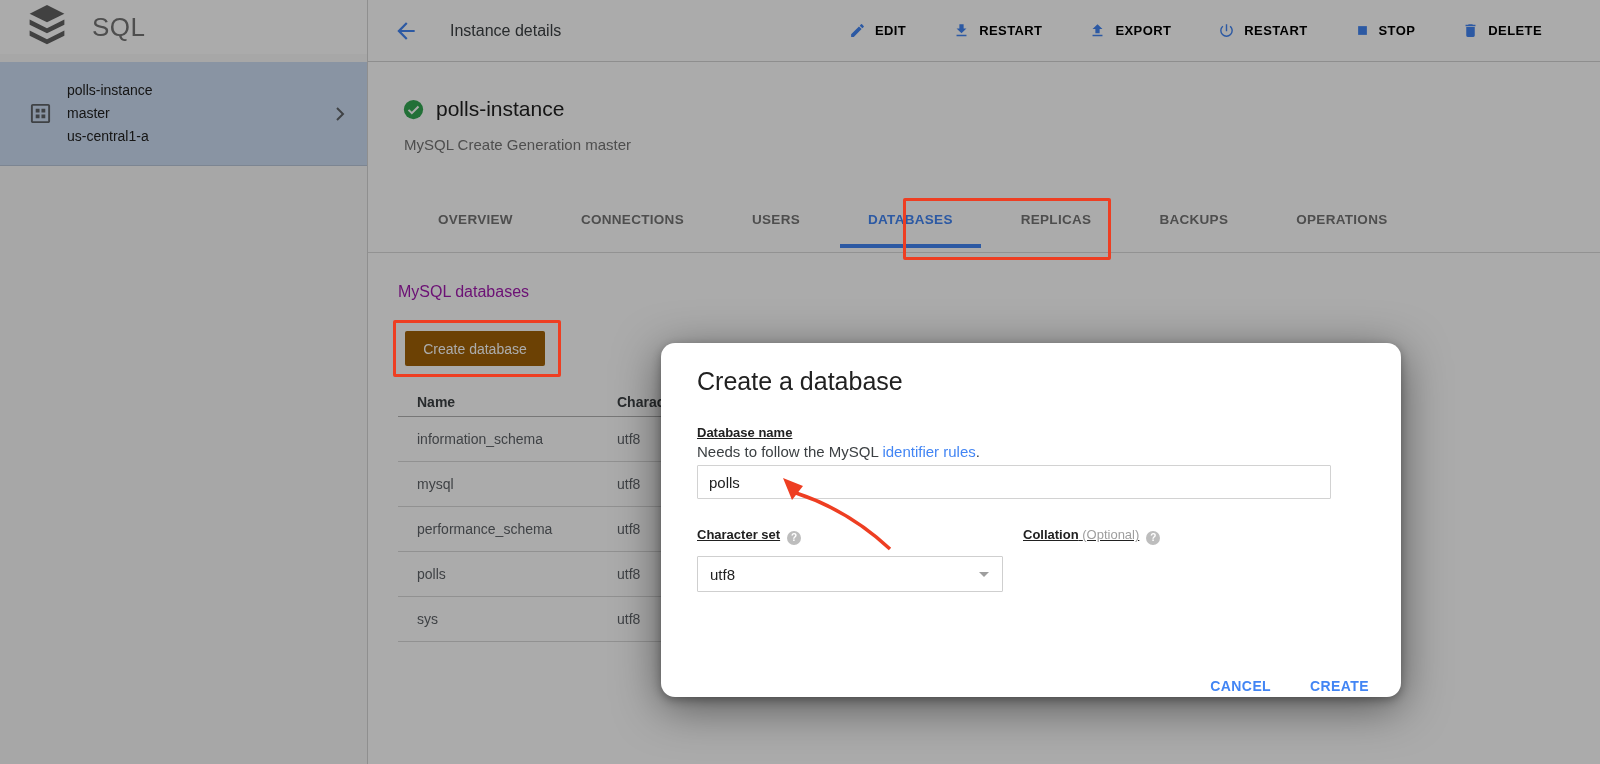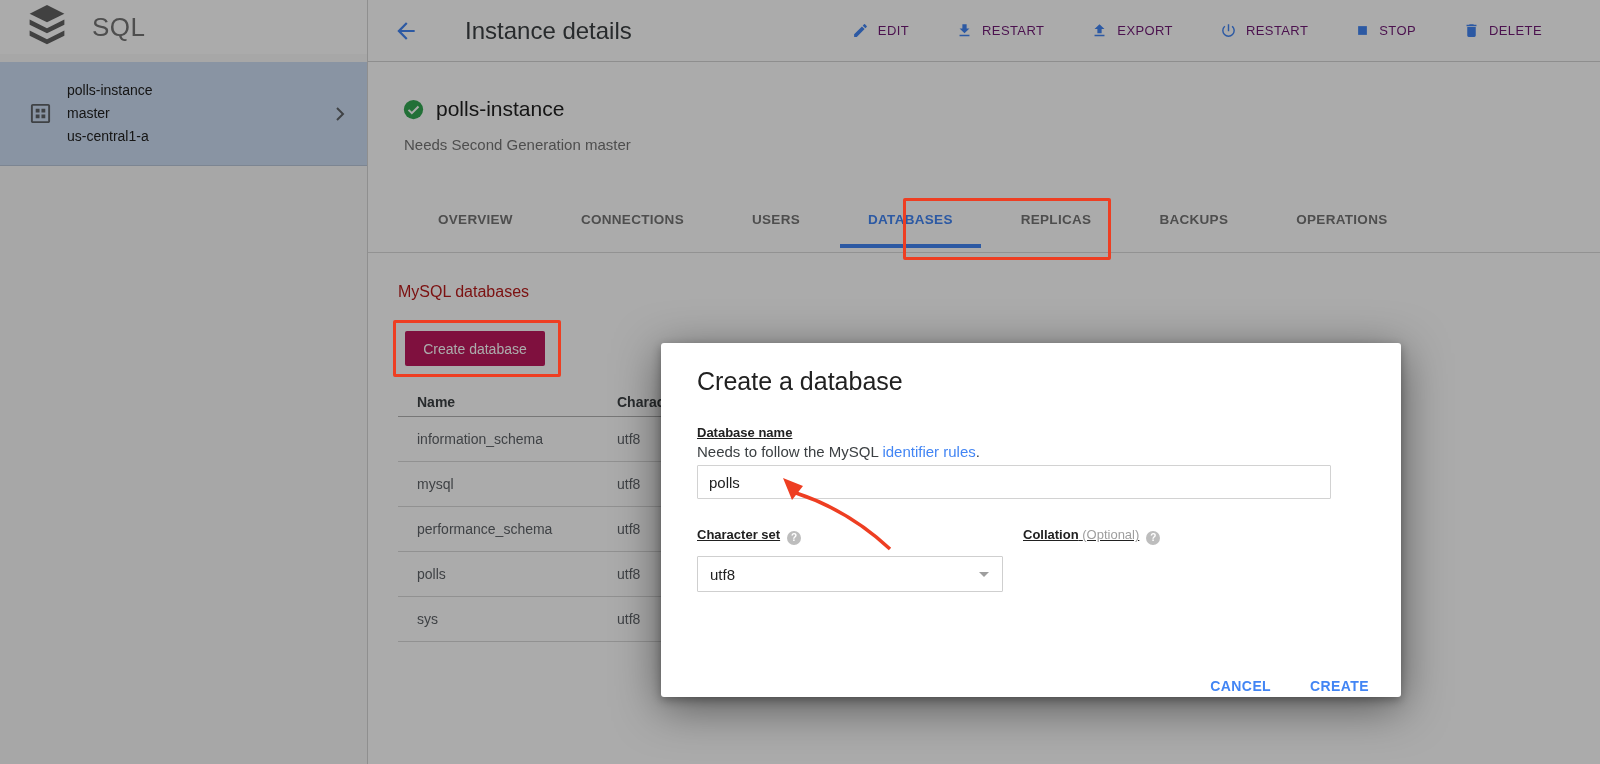--- a/index.html
+++ b/index.html
@@ -15,55 +15,55 @@
   .nav-item{position:absolute;top:62px;left:0;width:367px;height:104px;background:#cdddf3;
     border-bottom:1px solid #b9c7da;display:flex;align-items:center;cursor:pointer;}
   .nav-item .grid-ic{margin-left:29px;width:23px;height:23px;flex:0 0 auto;}
   .nav-lines{margin-left:15px;font-size:14px;line-height:23px;color:#212121;}
   .nav-chevron{position:absolute;right:16px;top:40px;width:24px;height:24px;}
 
   
   .topbar{position:absolute;left:368px;top:0;width:1232px;height:62px;background:#fff;
     border-bottom:1px solid #d4d4d4;display:flex;align-items:center;}
   .back-btn{margin-left:25px;width:26px;height:26px;cursor:pointer;flex:0 0 auto;}
-  .page-title{margin-left:46px;font-size:24px;color:#3c4043;}
+  .page-title{margin-left:31px;font-size:16px;color:#3c4043;}
   .topbar-actions{margin-left:auto;margin-right:58px;display:flex;gap:47px;align-items:center;}
   .action{display:flex;align-items:center;gap:9px;cursor:pointer;}
-  .action .lbl{font-size:13px;font-weight:400;letter-spacing:.4px;color:#701a75;}
+  .action .lbl{font-size:13px;font-weight:700;letter-spacing:.4px;color:#000000;}
   .action svg{display:block;}
 
   
   .main{position:absolute;left:368px;top:62px;width:1232px;height:702px;background:#fff;}
   .check-ic{position:absolute;left:35px;top:37px;width:21px;height:21px;}
   .inst-name{position:absolute;left:68px;top:35px;font-size:21px;color:#212121;}
   .inst-sub{position:absolute;left:36px;top:74px;font-size:15px;color:#757575;}
 
   .tabs{position:absolute;left:42px;top:126px;height:65px;display:flex;gap:12px;}
   .tab{position:relative;height:65px;line-height:63px;padding:0 28px;font-size:13.5px;font-weight:700;
     letter-spacing:.3px;color:#757575;cursor:pointer;white-space:nowrap;}
   .tab.active{color:#4285f4;}
   .tab.active:after{content:"";position:absolute;left:0;right:0;bottom:5px;height:4px;background:#4285f4;}
   .tabs-border{position:absolute;left:0;right:0;top:190px;height:1px;background:#dadada;}
 
-  .section-heading{position:absolute;left:30px;top:221px;font-size:16px;font-weight:500;color:#b91c1c;}
-  .create-db-btn{position:absolute;left:37px;top:269px;width:140px;height:35px;background:#be185d;color:#fff;
+  .section-heading{position:absolute;left:30px;top:221px;font-size:16px;font-weight:500;color:#a21caf;}
+  .create-db-btn{position:absolute;left:37px;top:269px;width:140px;height:35px;background:#a16207;color:#fff;
     font-size:14px;border:none;border-radius:2px;display:flex;align-items:center;justify-content:center;cursor:pointer;
     font-family:inherit;}
 
   .db-table{position:absolute;left:30px;top:326px;width:900px;}
   .db-row{display:flex;align-items:center;height:45px;border-bottom:1px solid #d9d9d9;font-size:14px;color:#5f6368;}
   .db-row.head{height:29px;border-bottom:1px solid #b2b2b2;font-weight:700;color:#3c4043;}
   .col-name{width:219px;padding-left:19px;}
   .col-charset{width:300px;white-space:nowrap;overflow:hidden;}
 
   
   .dim{position:absolute;inset:0;background:rgba(0,0,0,.33);z-index:10;}
 
   
-  .modal{position:absolute;left:661px;top:343px;width:740px;height:354px;background:#fff;border-radius:3px;z-index:20;
+  .modal{position:absolute;left:661px;top:343px;width:740px;height:354px;background:#fff;border-radius:14px;z-index:20;
     box-shadow:0 10px 45px rgba(0,0,0,.5),0 3px 10px rgba(0,0,0,.3);}
   .modal-title{position:absolute;left:36px;top:24px;font-size:25px;color:#212121;}
   .field-label{font-size:13px;font-weight:700;color:#212121;text-decoration:underline;}
   .db-name-label{position:absolute;left:36px;top:82px;}
   .db-name-help{position:absolute;left:36px;top:100px;font-size:15px;color:#3c4043;}
   .db-name-help a{color:#4285f4;text-decoration:none;cursor:pointer;}
   .db-name-input{position:absolute;left:36px;top:122px;width:634px;height:34px;border:1px solid #d2d2d2;border-radius:1px;
     padding:0 0 0 11px;font-size:15px;color:#212121;font-family:inherit;outline:none;}
   .help-ic{display:inline-block;width:14px;height:14px;margin-left:7px;border-radius:50%;background:#bdbdbd;color:#fff;
     font-size:10px;font-weight:700;line-height:14px;text-align:center;vertical-align:-2px;cursor:pointer;}
@@ -160,21 +160,21 @@
       </div>
     </div>
   </div>
 
   <div class="main">
     <svg class="check-ic" viewBox="0 0 24 24">
       <circle cx="12" cy="12" r="11" fill="#34a853"></circle>
       <path fill="#fff" d="M10.1 14.6l-3-3-1.6 1.6 4.6 4.6 8.4-8.4-1.6-1.6z"></path>
     </svg>
     <span class="inst-name">polls-instance</span>
-    <span class="inst-sub">Needs Second Generation master</span>
+    <span class="inst-sub">MySQL Create Generation master</span>
 
     <div class="tabs">
       <div class="tab">OVERVIEW</div>
       <div class="tab">CONNECTIONS</div>
       <div class="tab">USERS</div>
       <div class="tab active">DATABASES</div>
       <div class="tab">REPLICAS</div>
       <div class="tab">BACKUPS</div>
       <div class="tab">OPERATIONS</div>
     </div>

